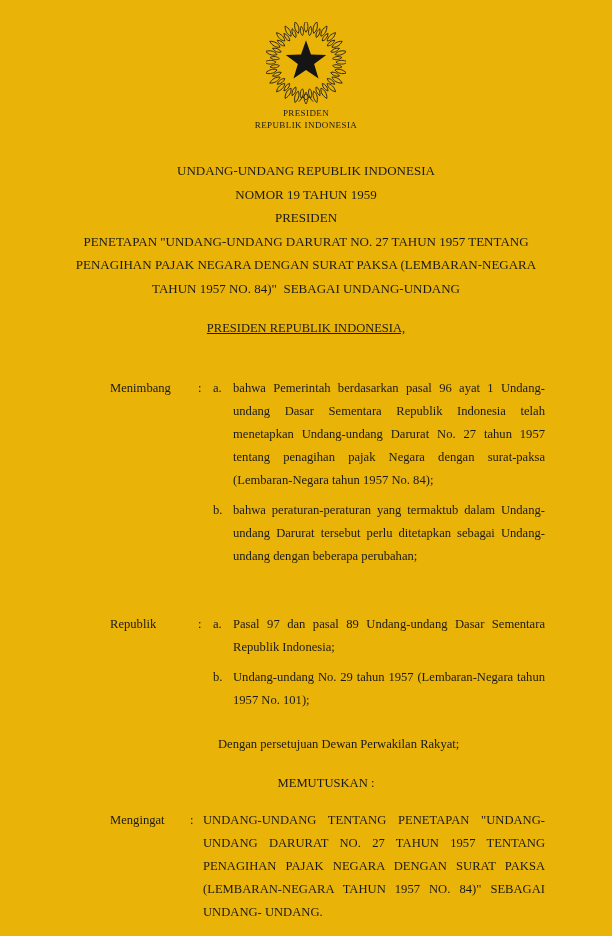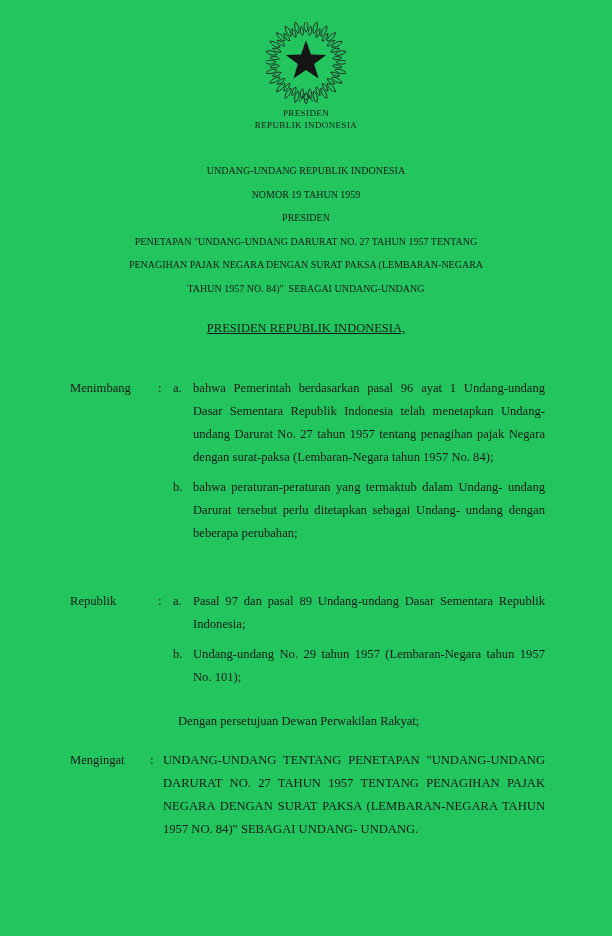--- a/index.html
+++ b/index.html
@@ -1,35 +1,35 @@
 <!DOCTYPE html>
 <html><head>
 <meta charset="utf-8">
 <style>
   html, body { margin: 0; padding: 0; background: #ffffff; }
   .page {
     position: relative;
     width: 612px;
     height: 936px;
     margin: 0 auto;
-    background: #22c55e;
+    background: #eab308;
     color: #1a1a1a;
     font-family: "Liberation Serif", serif;
     overflow: hidden;
   }
   .header { text-align: center; padding-top: 22px; }
   .seal-svg { display: block; margin: 0 auto; }
   .seal-caption { margin-top: 3px; font-size: 9px; line-height: 12px; letter-spacing: 0.4px; }
 
-  .title-block { margin-top: 28px; text-align: center; font-size: 10px; line-height: 23.5px; }
+  .title-block { margin-top: 28px; text-align: center; font-size: 13px; line-height: 23.5px; }
   .title-line { white-space: pre-wrap; }
 
   .preamble-heading { margin-top: 17px; text-align: center; font-size: 12.5px; line-height: 23px; text-decoration: underline; }
 
-  .body-text { font-size: 12.6px; line-height: 23px; }
+  .body-text { font-size: 12.6px; line-height: 23px; padding-left: 40px; }
 
   .section { display: flex; margin: 0 67px 0 70px; align-items: flex-start; }
   .section-menimbang { margin-top: 37px; }
   .section-mengingat { margin-top: 38px; }
   .sec-label { width: 88px; flex: none; }
   .sec-colon { width: 15px; flex: none; }
   .sec-items { flex: 1; min-width: 0; }
   .item { display: flex; margin-bottom: 7px; }
   .item-marker { width: 20px; flex: none; }
   .item-text { margin: 0; flex: 1; text-align: justify; }
@@ -156,20 +156,21 @@
         </div>
         <div class="item">
           <div class="item-marker">b.</div>
           <p class="item-text">Undang-undang No. 29 tahun 1957 (Lembaran-Negara tahun 1957 No. 101);</p>
         </div>
       </div>
     </div>
 
     <div class="agreement-line">Dengan persetujuan Dewan Perwakilan Rakyat;</div>
 
+    <div class="decision-heading">MEMUTUSKAN :</div>
 
     <div class="enactment">
       <div class="enact-label">Mengingat</div>
       <div class="enact-colon">:</div>
       <p class="enact-text">UNDANG-UNDANG TENTANG PENETAPAN "UNDANG-UNDANG DARURAT NO. 27 TAHUN 1957 TENTANG PENAGIHAN PAJAK NEGARA DENGAN SURAT PAKSA (LEMBARAN-NEGARA TAHUN 1957 NO. 84)" SEBAGAI UNDANG- UNDANG.</p>
     </div>
 
 
   </div>
 

